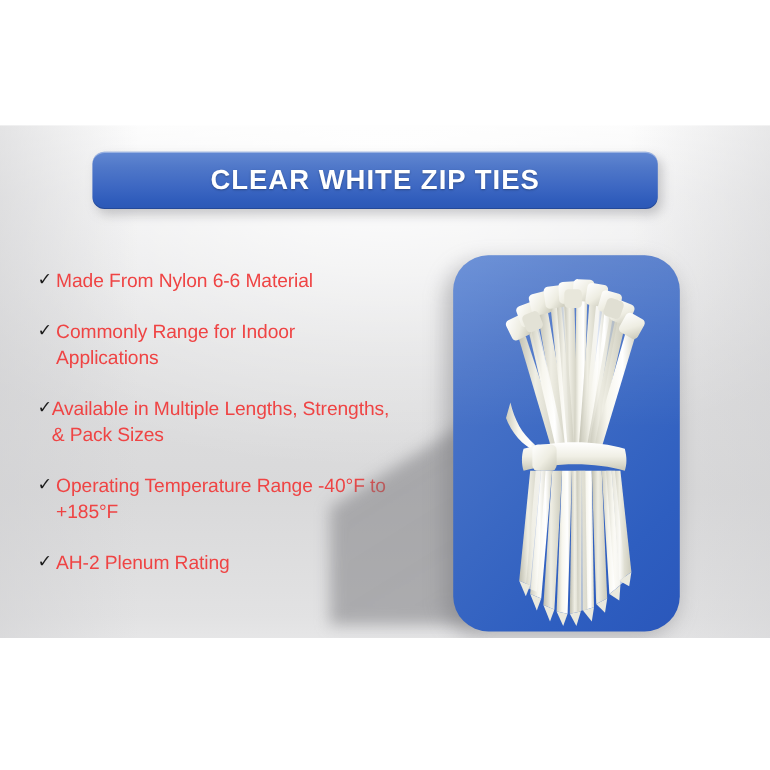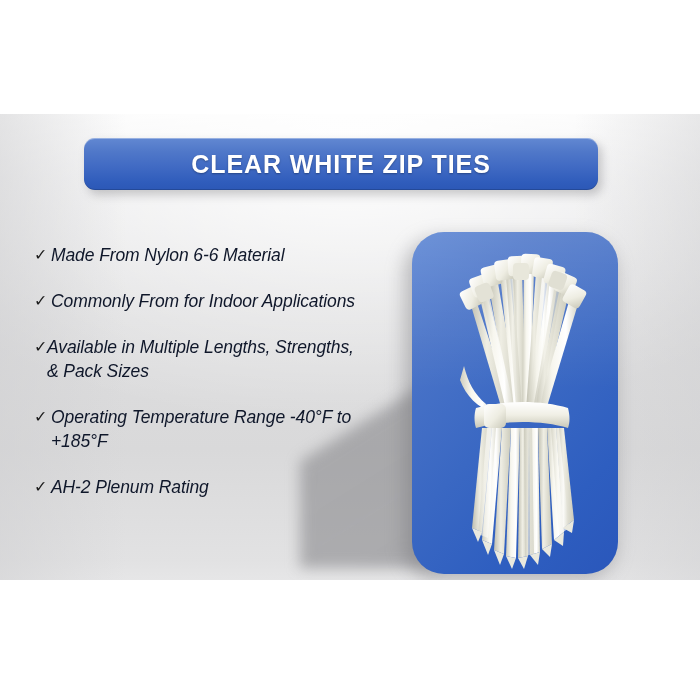--- a/index.html
+++ b/index.html
@@ -40,21 +40,21 @@
   }
 
   
   .bullets{position:absolute;left:34px;top:243px;width:330px;}
   .bullet{display:flex;align-items:flex-start;margin-bottom:22px;}
   .bullet .tick{
     color:#1b1b1b;font-size:16px;line-height:23px;flex:0 0 auto;
     width:17px;text-align:left;
   }
   .bullet .btext{
-    color:#0f172a;font-size:17.5px;line-height:24px;letter-spacing:-0.1px;font-style:italic;
+    color:#ef4444;font-size:17.5px;line-height:24px;letter-spacing:-0.1px;
   }
   .bullet.tight .tick{width:13px;}
 
   
   .panel-shadow{
     position:absolute;left:300px;top:318px;width:140px;height:250px;
     background:linear-gradient(148deg, rgba(255,255,255,0) 42%, rgba(120,120,124,0.50) 43%, rgba(120,120,124,0.52) 100%);
     filter:blur(7px);
   }
   .panel-shadow2{
@@ -92,21 +92,21 @@
 
   <div class="bullets">
 
     <div class="bullet">
       <span class="tick">✓</span>
       <span class="btext">Made From Nylon 6-6 Material</span>
     </div>
 
     <div class="bullet">
       <span class="tick">✓</span>
-      <span class="btext">Commonly From for Indoor Applications</span>
+      <span class="btext">Commonly Range for Indoor Applications</span>
     </div>
 
     <div class="bullet tight">
       <span class="tick">✓</span>
       <span class="btext">Available in Multiple Lengths, Strengths, &amp; Pack Sizes</span>
     </div>
 
     <div class="bullet">
       <span class="tick">✓</span>
       <span class="btext">Operating Temperature Range -40°F to +185°F</span>

